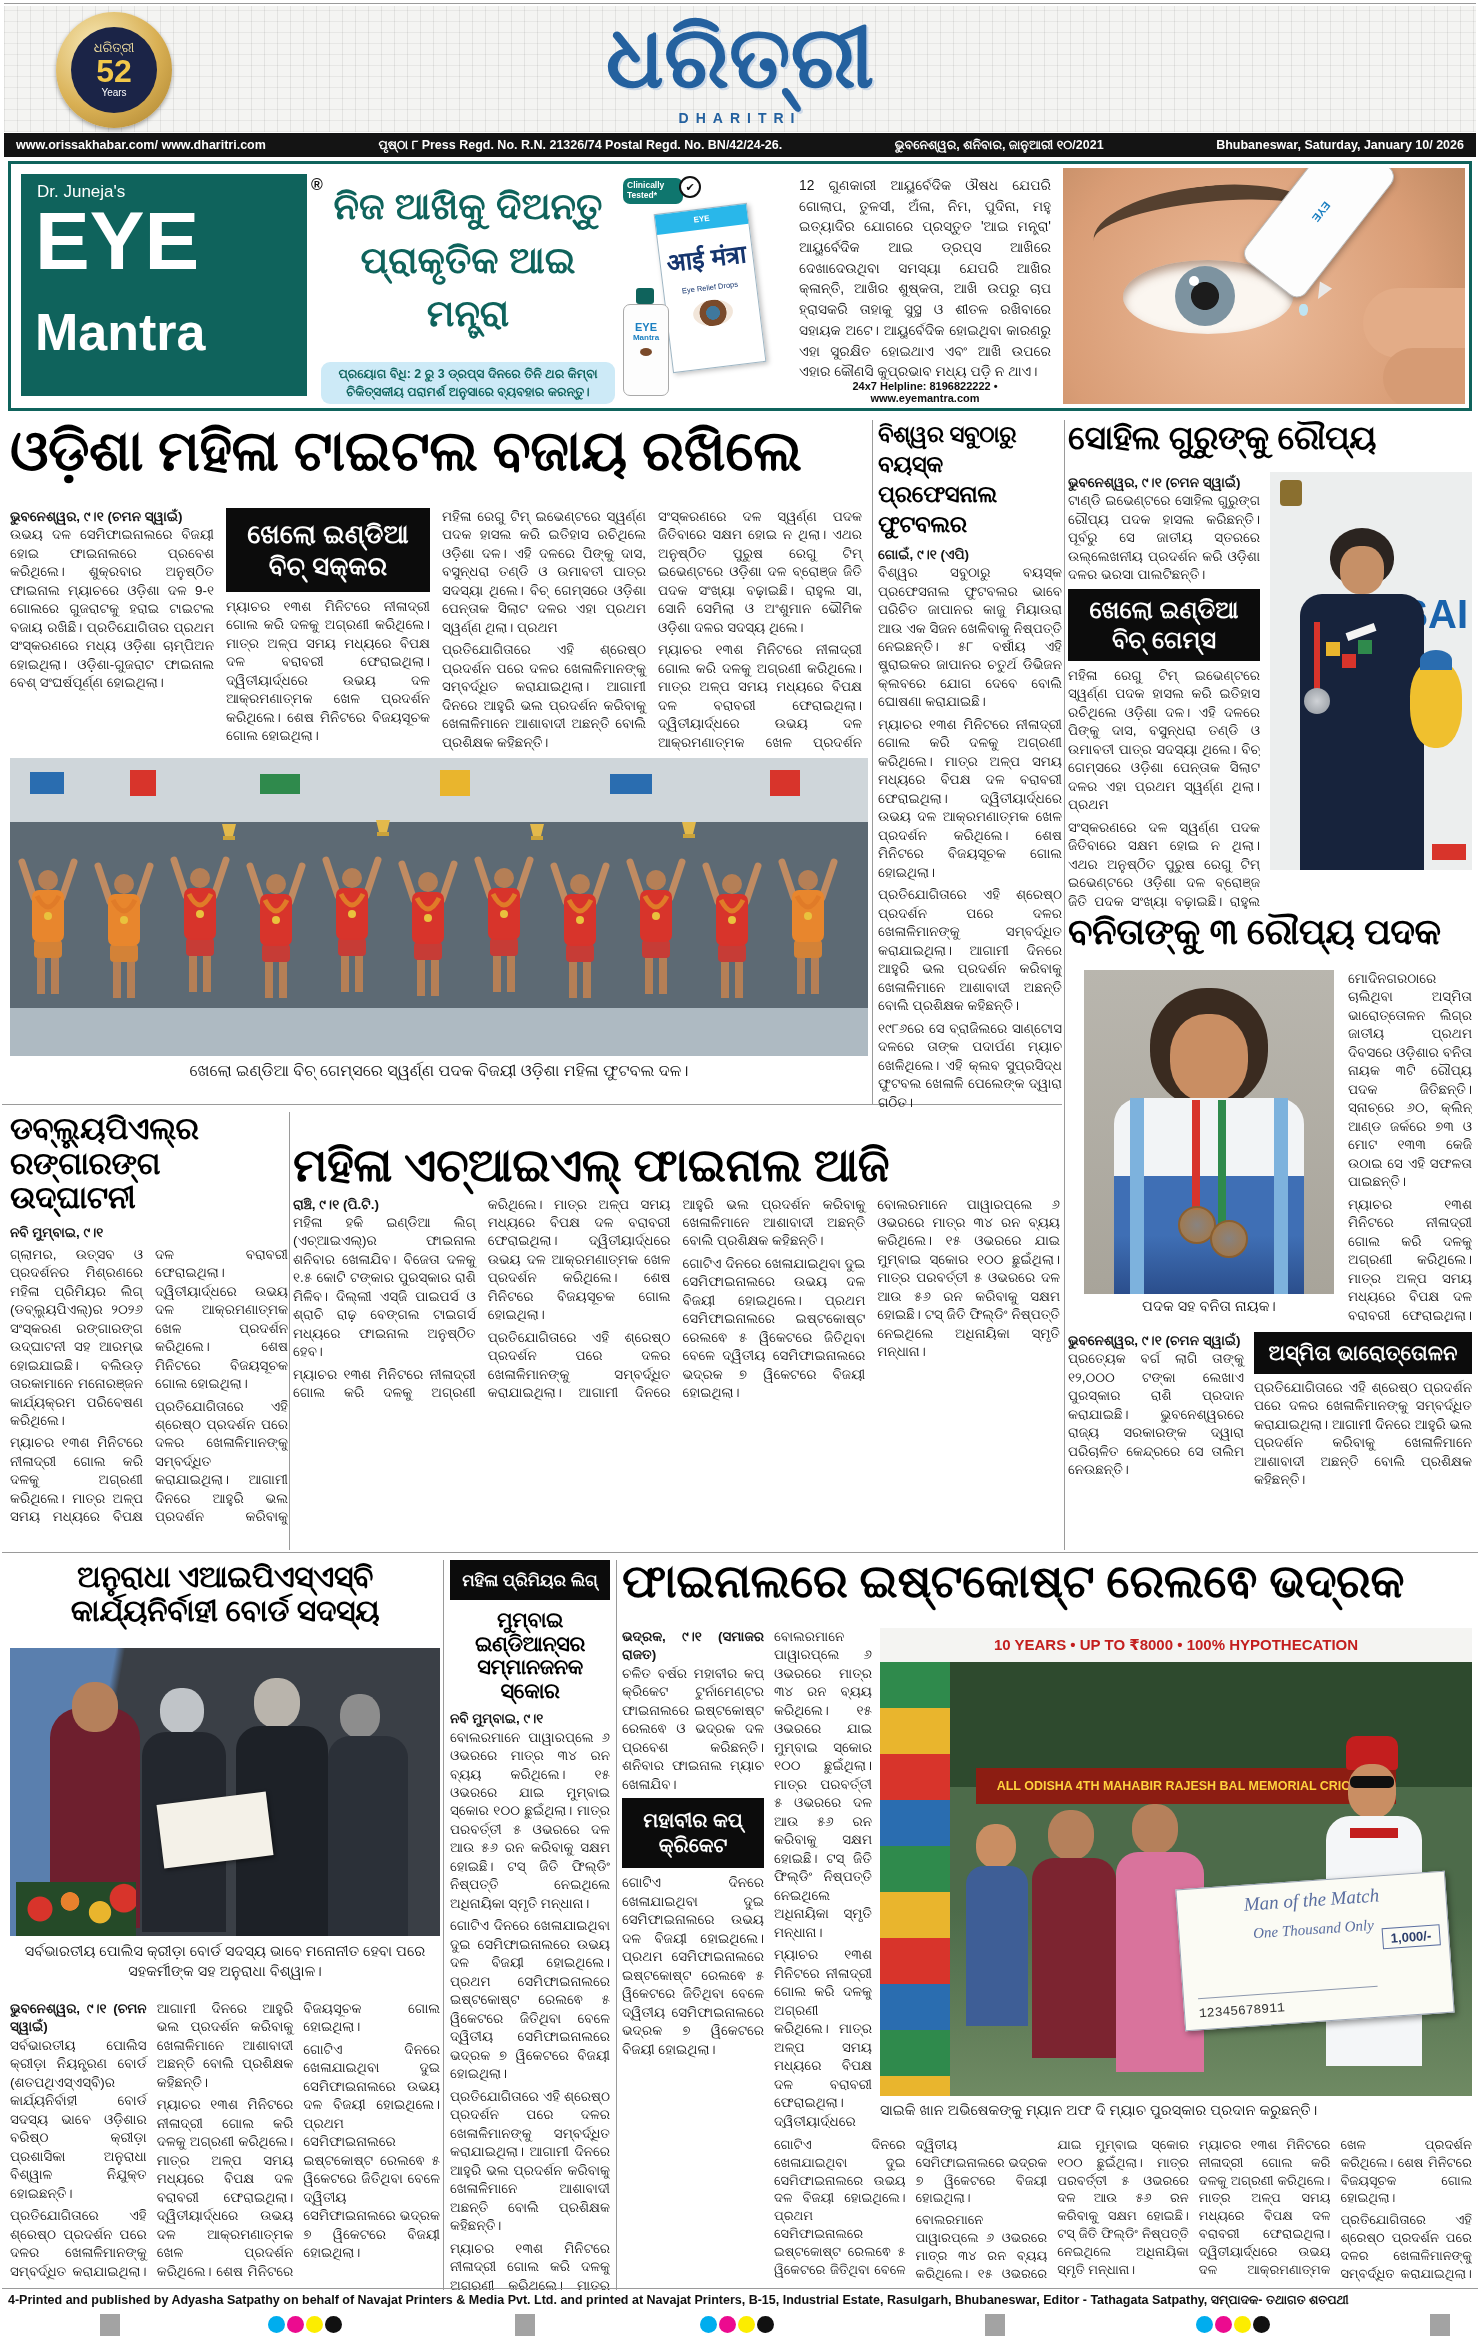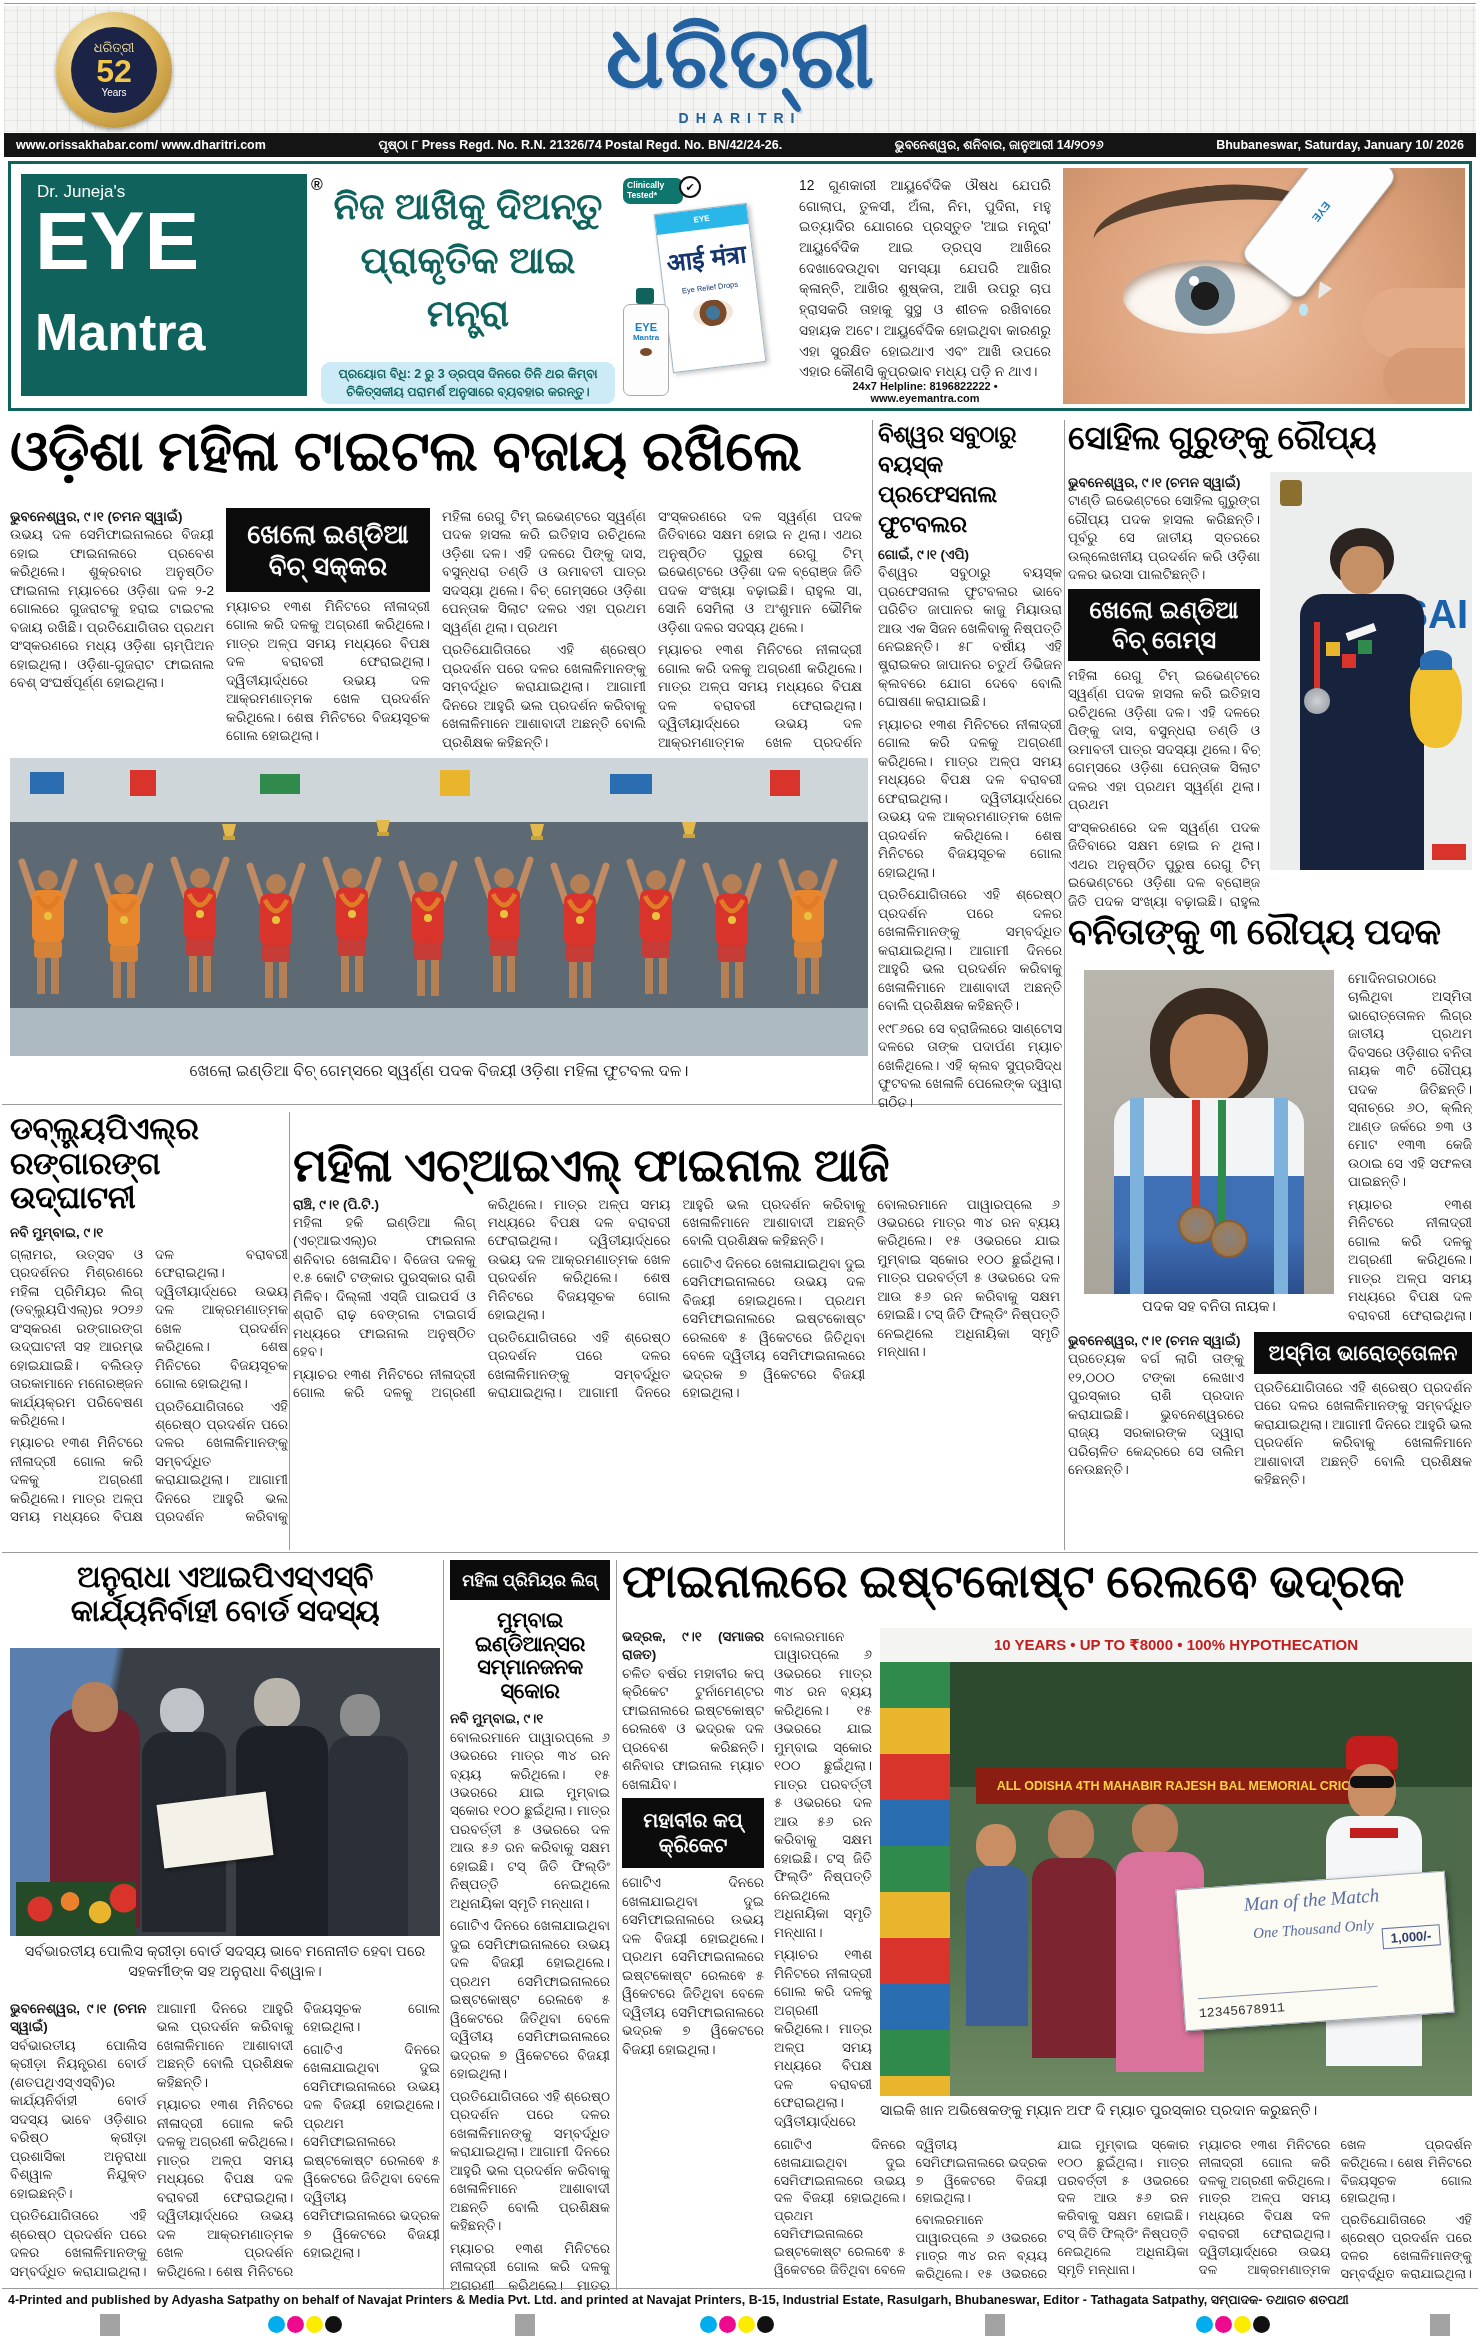--- a/index.html
+++ b/index.html
@@ -61,21 +61,21 @@
     </div>
     <div class="abs" style="left:0;right:0;top:8px;text-align:center;">
       <div id="logo-odia">ଧରିତ୍ରୀ</div>
       <div id="logo-latin">DHARITRI</div>
     </div>
   </div>
 
   <div id="infobar" class="abs" style="left:4px;top:133px;width:1472px;height:24px;">
     <span>www.orissakhabar.com/ www.dharitri.com</span>
     <span>ପୃଷ୍ଠା ୮  Press Regd. No. R.N. 21326/74 Postal Regd. No. BN/42/24-26.</span>
-    <span>ଭୁବନେଶ୍ୱର, ଶନିବାର, ଜାନୁଆରୀ 14/୨୦୨୬</span>
+    <span>ଭୁବନେଶ୍ୱର, ଶନିବାର, ଜାନୁଆରୀ ୧୦/2021</span>
     <span>Bhubaneswar,  Saturday, January 10/ 2026</span>
   </div>
 
   <div id="ad" class="abs" style="left:8px;top:161px;width:1464px;height:250px;">
     <div id="ad-logo" class="abs" style="left:10px;top:10px;width:286px;height:222px;">
       <div class="abs" style="left:16px;top:8px;font-size:17px;">Dr. Juneja's</div>
       <div class="abs" style="left:14px;top:26px;font-size:82px;font-weight:800;line-height:1;">EYE</div>
       <div class="abs" style="left:14px;top:128px;font-size:52px;font-weight:800;">Mantra</div>
     </div>
     <div class="abs" style="left:300px;top:12px;font-size:16px;font-weight:bold;">®</div>
@@ -114,21 +114,21 @@
       <div class="abs" style="left:300px;top:120px;width:120px;height:70px;background:#e3ac87;border-radius:40px 0 0 40px;"></div>
       <div class="abs" style="left:320px;top:180px;width:110px;height:60px;background:#d69b74;border-radius:40px 0 0 40px;"></div>
     </div>
   </div>
 
   <div class="abs hl" style="left:10px;top:420px;width:858px;font-size:56px;">ଓଡ଼ିଶା ମହିଳା ଟାଇଟଲ ବଜାୟ ରଖିଲେ</div>
 
   <div class="abs" style="left:10px;top:508px;width:858px;height:246px;display:flex;gap:12px;overflow:hidden;">
     <div class="news" style="width:204px;">
       <div class="dl">ଭୁବନେଶ୍ୱର, ୯।୧ (ଚମନ ସ୍ୱାଇଁ)</div>
-      <p>ଉଭୟ ଦଳ ସେମିଫାଇନାଲରେ ବିଜୟୀ ହୋଇ ଫାଇନାଲରେ ପ୍ରବେଶ କରିଥିଲେ। ଶୁକ୍ରବାର ଅନୁଷ୍ଠିତ ଫାଇନାଲ ମ୍ୟାଚରେ ଓଡ଼ିଶା ଦଳ ୨-2 ଗୋଲରେ ଗୁଜରାଟକୁ ହରାଇ ଟାଇଟଲ ବଜାୟ ରଖିଛି। ପ୍ରତିଯୋଗିତାର ପ୍ରଥମ ସଂସ୍କରଣରେ ମଧ୍ୟ ଓଡ଼ିଶା ଚାମ୍ପିଅନ ହୋଇଥିଲା। ଓଡ଼ିଶା-ଗୁଜରାଟ ଫାଇନାଲ ବେଶ୍ ସଂଘର୍ଷପୂର୍ଣ୍ଣ ହୋଇଥିଲା।</p>
+      <p>ଉଭୟ ଦଳ ସେମିଫାଇନାଲରେ ବିଜୟୀ ହୋଇ ଫାଇନାଲରେ ପ୍ରବେଶ କରିଥିଲେ। ଶୁକ୍ରବାର ଅନୁଷ୍ଠିତ ଫାଇନାଲ ମ୍ୟାଚରେ ଓଡ଼ିଶା ଦଳ 9-୧ ଗୋଲରେ ଗୁଜରାଟକୁ ହରାଇ ଟାଇଟଲ ବଜାୟ ରଖିଛି। ପ୍ରତିଯୋଗିତାର ପ୍ରଥମ ସଂସ୍କରଣରେ ମଧ୍ୟ ଓଡ଼ିଶା ଚାମ୍ପିଅନ ହୋଇଥିଲା। ଓଡ଼ିଶା-ଗୁଜରାଟ ଫାଇନାଲ ବେଶ୍ ସଂଘର୍ଷପୂର୍ଣ୍ଣ ହୋଇଥିଲା।</p>
     </div>
     <div style="width:204px;">
       <div class="bb" style="height:84px;font-size:26px;margin-bottom:6px;">ଖେଲୋ ଇଣ୍ଡିଆ ବିଚ୍ ସକ୍କର</div>
       <div class="news">ମ୍ୟାଚର ୧୩ଶ ମିନିଟରେ ନୀଳାଦ୍ରୀ ଗୋଲ କରି ଦଳକୁ ଅଗ୍ରଣୀ କରିଥିଲେ। ମାତ୍ର ଅଳ୍ପ ସମୟ ମଧ୍ୟରେ ବିପକ୍ଷ ଦଳ ବରାବରୀ ଫେରାଇଥିଲା। ଦ୍ୱିତୀୟାର୍ଦ୍ଧରେ ଉଭୟ ଦଳ ଆକ୍ରମଣାତ୍ମକ ଖେଳ ପ୍ରଦର୍ଶନ କରିଥିଲେ। ଶେଷ ମିନିଟରେ ବିଜୟସୂଚକ ଗୋଲ ହୋଇଥିଲା।</div>
     </div>
     <div class="news" style="width:204px;">
       <p>ମହିଳା ରେଗୁ ଟିମ୍ ଇଭେଣ୍ଟରେ ସ୍ୱର୍ଣ୍ଣ ପଦକ ହାସଲ କରି ଇତିହାସ ରଚିଥିଲେ ଓଡ଼ିଶା ଦଳ। ଏହି ଦଳରେ ପିଙ୍କୁ ଦାସ, ବସୁନ୍ଧରା ତଣ୍ଡି ଓ ଉମାବତୀ ପାତ୍ର ସଦସ୍ୟା ଥିଲେ। ବିଚ୍ ଗେମ୍ସରେ ଓଡ଼ିଶା ପେନ୍ତାକ ସିଲାଟ ଦଳର ଏହା ପ୍ରଥମ ସ୍ୱର୍ଣ୍ଣ ଥିଲା। ପ୍ରଥମ</p>
       <p>ପ୍ରତିଯୋଗିତାରେ ଏହି ଶ୍ରେଷ୍ଠ ପ୍ରଦର୍ଶନ ପରେ ଦଳର ଖେଳାଳିମାନଙ୍କୁ ସମ୍ବର୍ଦ୍ଧିତ କରାଯାଇଥିଲା। ଆଗାମୀ ଦିନରେ ଆହୁରି ଭଲ ପ୍ରଦର୍ଶନ କରିବାକୁ ଖେଳାଳିମାନେ ଆଶାବାଦୀ ଅଛନ୍ତି ବୋଲି ପ୍ରଶିକ୍ଷକ କହିଛନ୍ତି।</p>
     </div>
     <div class="news" style="width:204px;">

